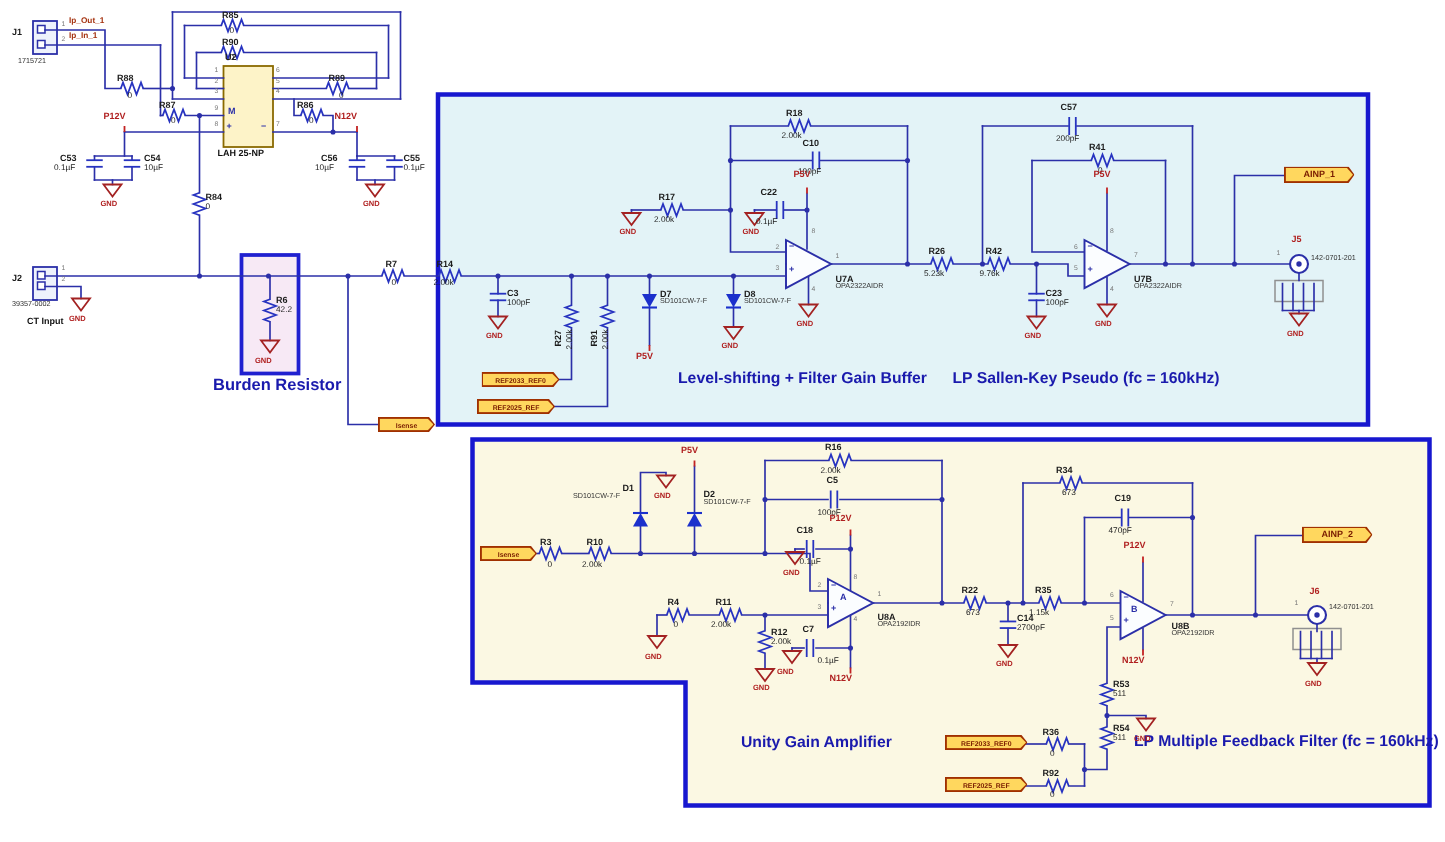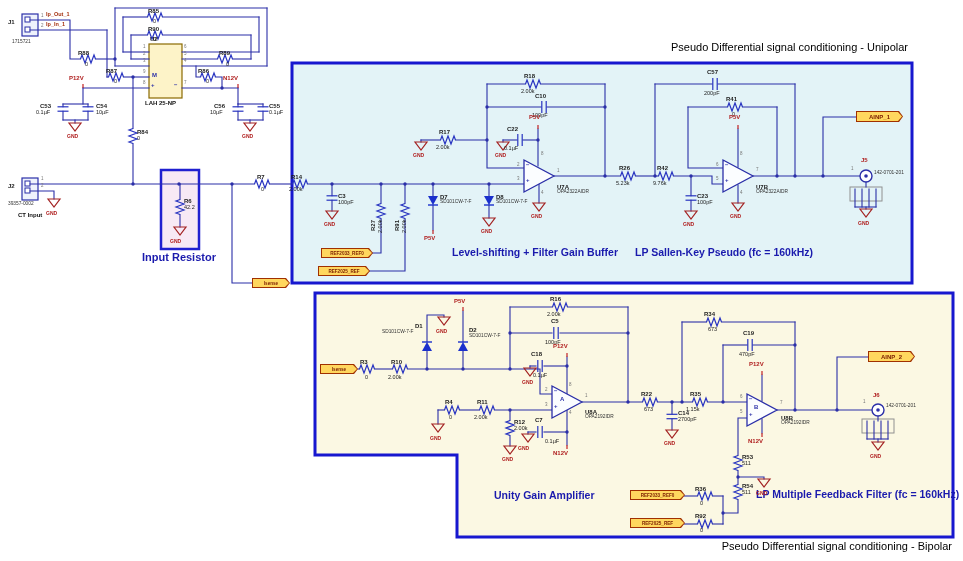--- a/index.html
+++ b/index.html
@@ -345,23 +345,21 @@
       <circle cx="628" cy="402" r="1.7" style="fill:#2b2fa8"></circle>
       <circle cx="672" cy="402" r="1.7" style="fill:#2b2fa8"></circle>
       <circle cx="682" cy="402" r="1.7" style="fill:#2b2fa8"></circle>
       <circle cx="723" cy="402" r="1.7" style="fill:#2b2fa8"></circle>
       <circle cx="795" cy="345" r="1.7" style="fill:#2b2fa8"></circle>
       <circle cx="795" cy="410" r="1.7" style="fill:#2b2fa8"></circle>
       <circle cx="837" cy="410" r="1.7" style="fill:#2b2fa8"></circle>
       <circle cx="738" cy="477" r="1.7" style="fill:#2b2fa8"></circle>
       <circle cx="723" cy="513" r="1.7" style="fill:#2b2fa8"></circle>
     </svg>
-  <div class="cap" id="t-uni">Pseudo Differential signal conditioning - Unipolar</div>
-  <div class="cap" id="t-bip">Pseudo Differential signal conditioning - Bipolar</div>
-  <div class="cap" id="t-burden">Input Resistor</div>
+  <div class="cap" id="t-burden">Burden Resistor</div>
   <div class="cap" id="t-level">Level-shifting + Filter Gain Buffer</div>
   <div class="cap" id="t-sallen">LP Sallen-Key Pseudo (fc = 160kHz)</div>
   <div class="cap" id="t-unity">Unity Gain Amplifier</div>
   <div class="cap" id="t-mfb">LP Multiple Feedback Filter (fc = 160kHz)</div>
 <span class="lb ref" style="left: 148px; top: 8px;">R85</span>
     <span class="lb val" style="left: 153px; top: 19px;">0</span>
     <span class="lb ref" style="left: 148px; top: 26px;">R90</span>
     <span class="lb val" style="left: 153px; top: 37px;">0</span>
     <span class="lb ref" style="left: 78px; top: 50px;">R88</span>
     <span class="lb val" style="left: 85px; top: 62px;">0</span>

